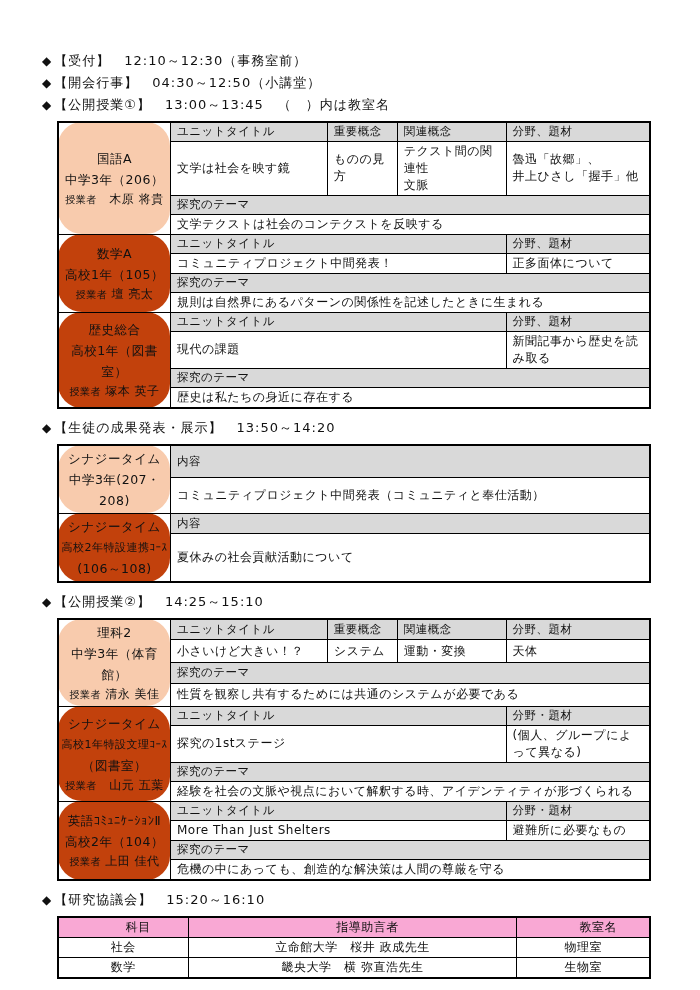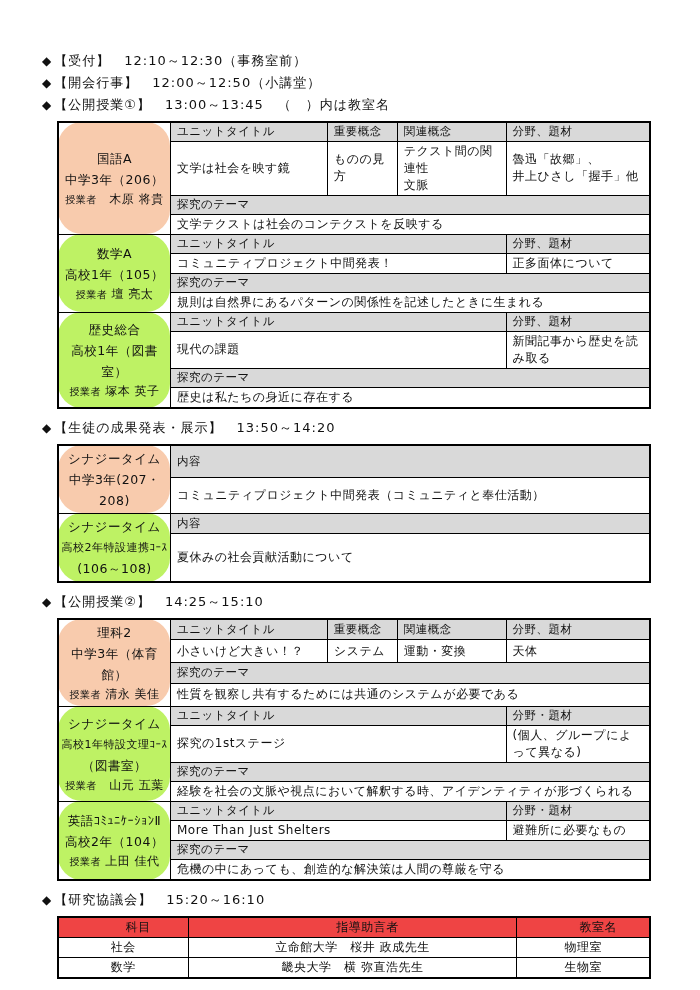--- a/index.html
+++ b/index.html
@@ -24,22 +24,22 @@
     border:2px solid #000;
   }
   td {
     border:1px solid #000;
     font-size:12px; letter-spacing:0.5px;
     padding:1px 6px; vertical-align:middle;
     overflow:hidden;
   }
   .gray   { background:#D9D9D9; font-size:11.5px; }
   .orange { background:#F8CBAD; }
-  .blue   { background:#bef264; }
-  .yellow { background:#ef4444;padding-left:36px; }
+  .blue   { background:#c2410c; }
+  .yellow { background:#f9a8d4;padding-left:36px; }
 
   .hrow td { height:19px; }
   .vrow td { height:19px; }
   .vrow2 td { height:38px; }
   .tall { height:44px; }
 
   .pre { white-space:pre-line; line-height:17px; }
 
   .left-cell { text-align:center; padding:2px 2px;border-radius:24px; }
   .left-cell .subj   { font-size:12.5px; line-height:21px; }
@@ -55,21 +55,21 @@
 <body>
 
 <div class="page">
 
   <div class="heading">
     <span class="bullet">◆</span>
     <span>【受付】　12:10～12:30（事務室前）</span>
   </div>
   <div class="heading">
     <span class="bullet">◆</span>
-    <span>【開会行事】　12:00～12:50（小講堂）</span>
+    <span>【開会行事】　04:30～12:50（小講堂）</span>
   </div>
   <div class="heading" style="margin-bottom:5px;">
     <span class="bullet">◆</span>
     <span>【公開授業①】　13:00～13:45　（　）内は教室名</span>
   </div>
 
   <table class="class-table">
     <colgroup>
       <col style="width:19%">
         <col style="width:26.5%">

